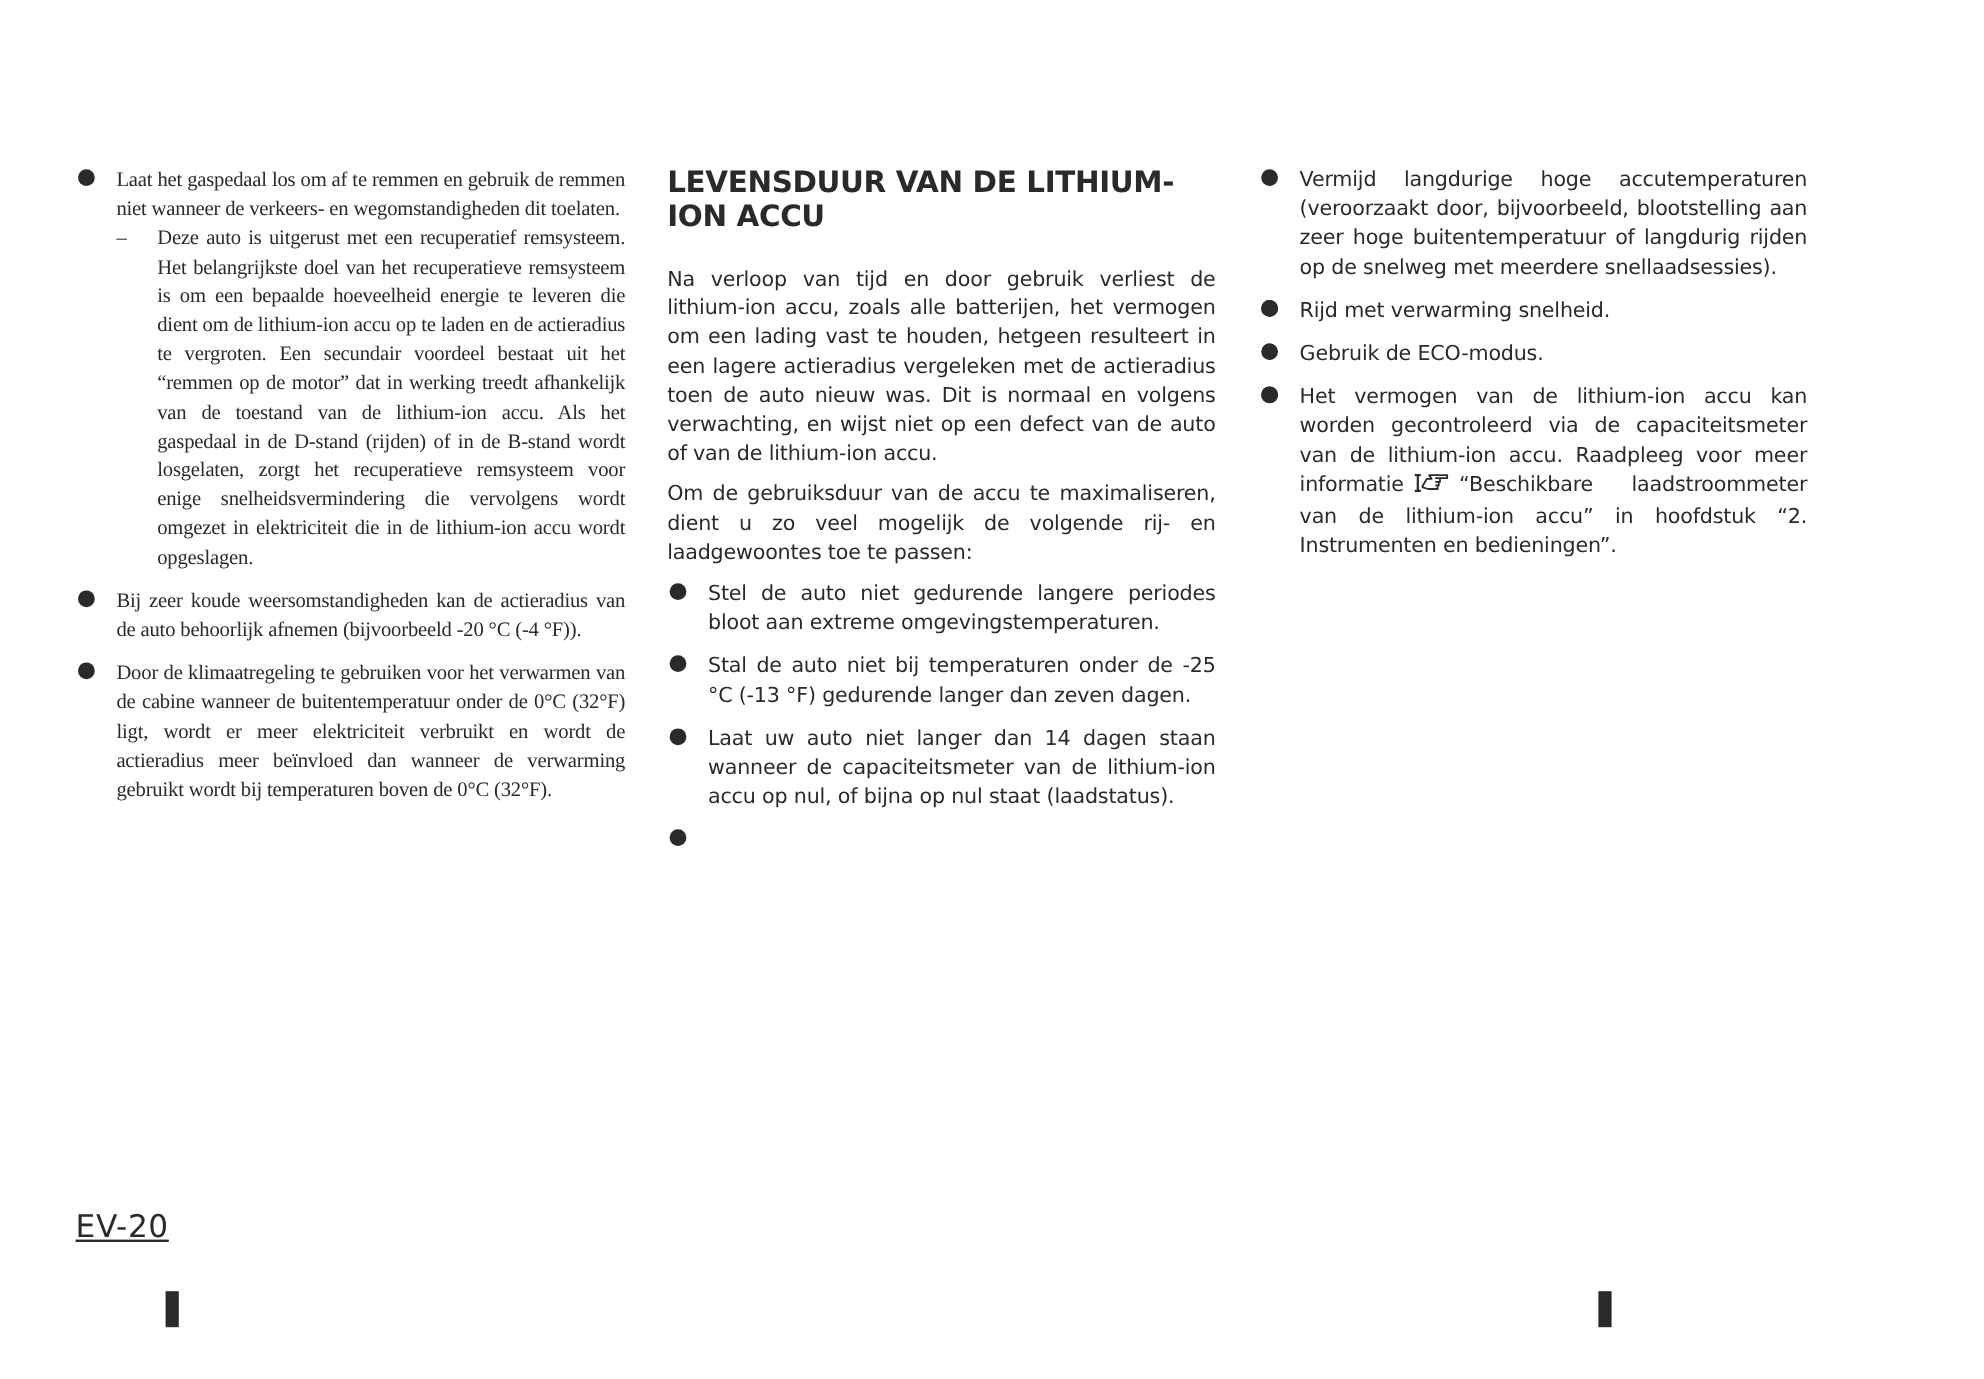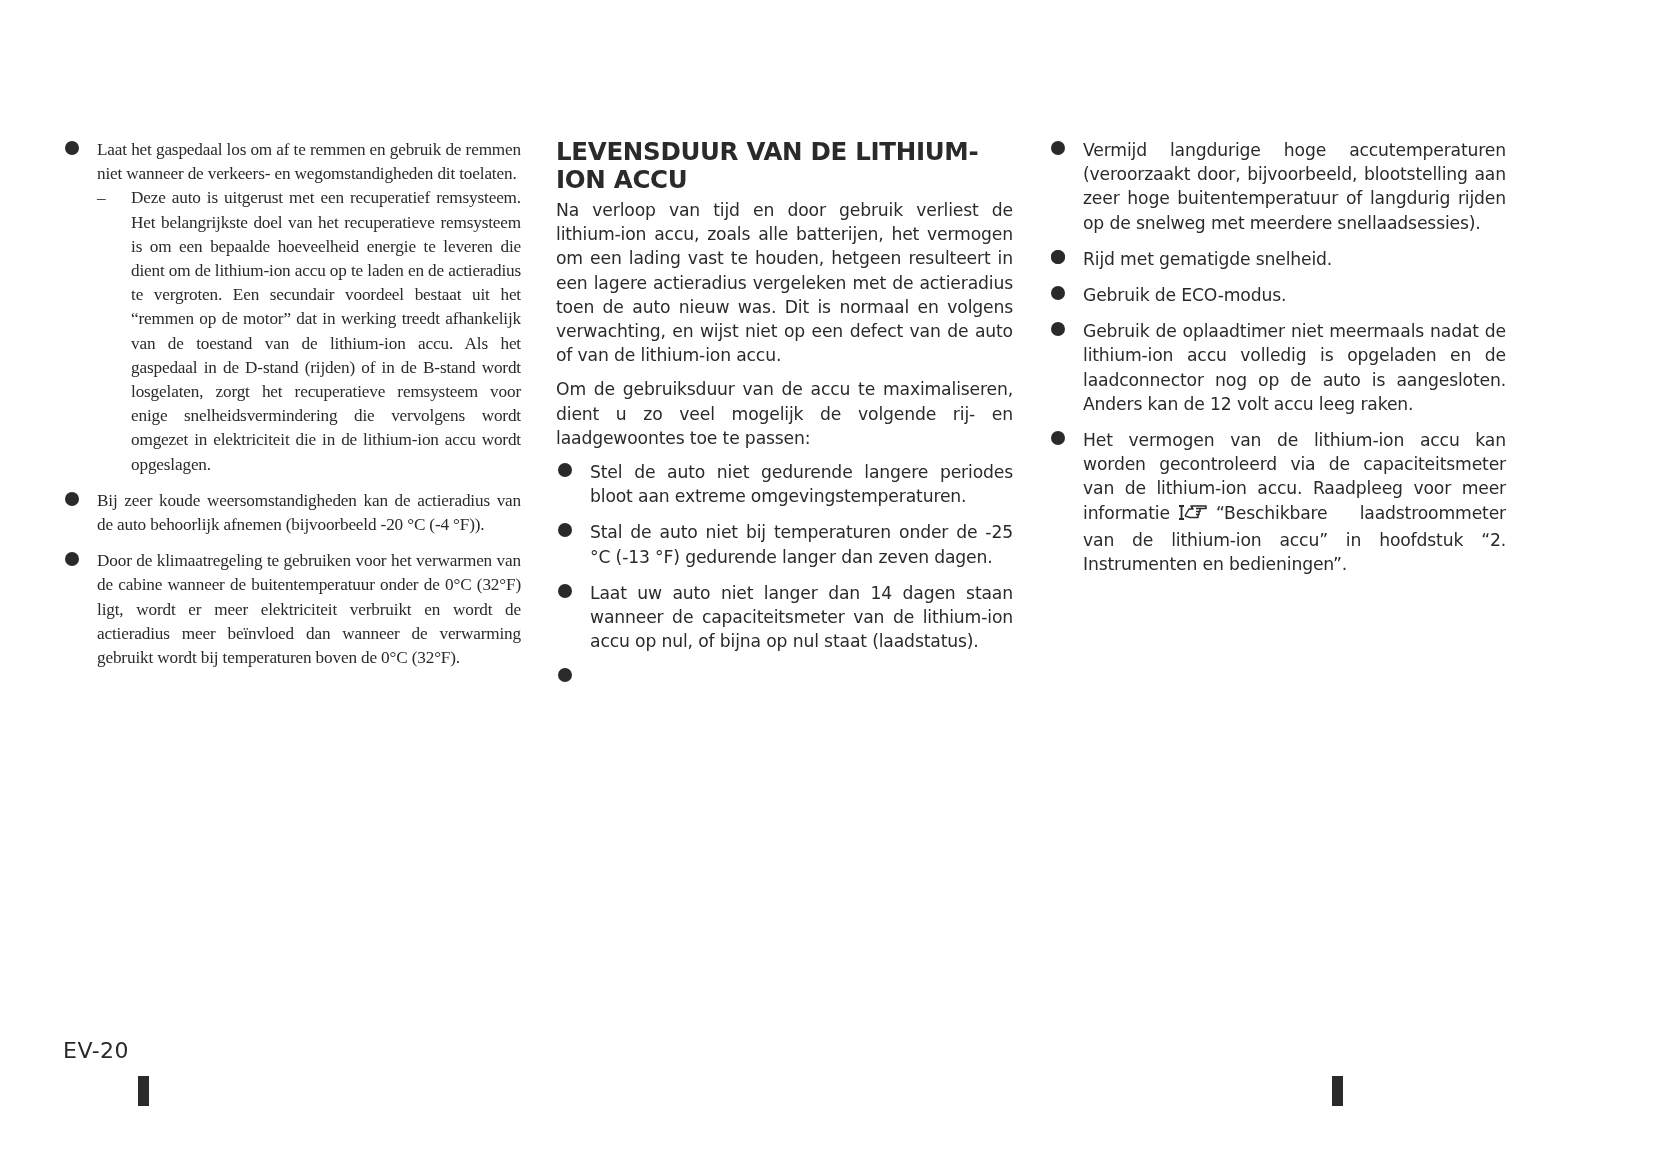--- a/index.html
+++ b/index.html
@@ -49,33 +49,34 @@
     .sub-dash {
       position: absolute;
       left: 0;
       top: 0;
     }
     .heading {
       font-size: 24.5px;
       line-height: 28px;
       font-weight: bold;
       letter-spacing: -0.3px;
-      margin: 0 0 4px 0;
+      margin: 0 0 27px 0;
       padding-top: 0;
     }
     .para {
       margin: 0 0 10px 0;
       text-align: justify;
     }
     .page-number {
       position: absolute;
       left: 63px;
-      top: 1038px;
-      font-size: 22px;
+      top: 1008px;
+      font-size: 26px;
       letter-spacing: 0.5px;
+      text-decoration: underline;
     }
     .crop-mark {
       position: absolute;
       width: 11px;
       height: 30px;
       background: #2a2a2a;
     }
     .crop-left { left: 138px; top: 1076px; }
     .crop-right { left: 1332px; top: 1076px; }
     .ref-icon {
@@ -130,29 +131,28 @@
 <div class="column col-right">
   <div class="bullet-item">
     <span class="bullet-dot"></span>
     <span>Vermijd langdurige hoge accutemperaturen (veroorzaakt door, bijvoorbeeld, blootstelling aan zeer hoge buitentemperatuur of langdurig rijden op de snelweg met meerdere snellaadsessies).</span>
   </div>
   <div class="bullet-item">
     <span class="bullet-dot"></span>
   </div>
   <div class="bullet-item">
     <span class="bullet-dot"></span>
-    <span>Rijd met gematigde snelheid.</span>
+    <span>Rijd met verwarming snelheid.</span>
   </div>
   <div class="bullet-item">
     <span class="bullet-dot"></span>
     <span>Gebruik de ECO-modus.</span>
   </div>
   <div class="bullet-item">
     <span class="bullet-dot"></span>
-    <span>Gebruik de oplaadtimer niet meermaals nadat de lithium-ion accu volledig is opgeladen en de laadconnector nog op de auto is aangesloten. Anders kan de 12 volt accu leeg raken.</span>
   </div>
   <div class="bullet-item">
     <span class="bullet-dot"></span>
     <span>Het vermogen van de lithium-ion accu kan worden gecontroleerd via de capaciteitsmeter van de lithium-ion accu. Raadpleeg voor meer informatie</span><span class="ref-icon"><svg width="34" height="18" viewBox="0 0 34 18">
           <path d="M3 2 L8 2 M5.5 2 L5.5 15 M3 15 L8 15" stroke="#2a2a2a" stroke-width="1.8" fill="none"></path>
           <path d="M9 12 L13 5 L17 5 L15 2 L30 2 L30 4.5 L20 4.5 M20 4.5 L24 4.5 L24 7.5 L20 7.5 M20 7.5 L23 7.5 L23 10.5 L20 10.5 M20 10.5 L22 10.5 L22 13.5 L14 13.5 L9 12" stroke="#2a2a2a" stroke-width="1.5" fill="none" stroke-linejoin="round"></path>
         </svg></span><span>“Beschikbare laadstroommeter van de lithium-ion accu” in hoofdstuk “2. Instrumenten en bedieningen”.</span>
   </div>
 </div>
 

